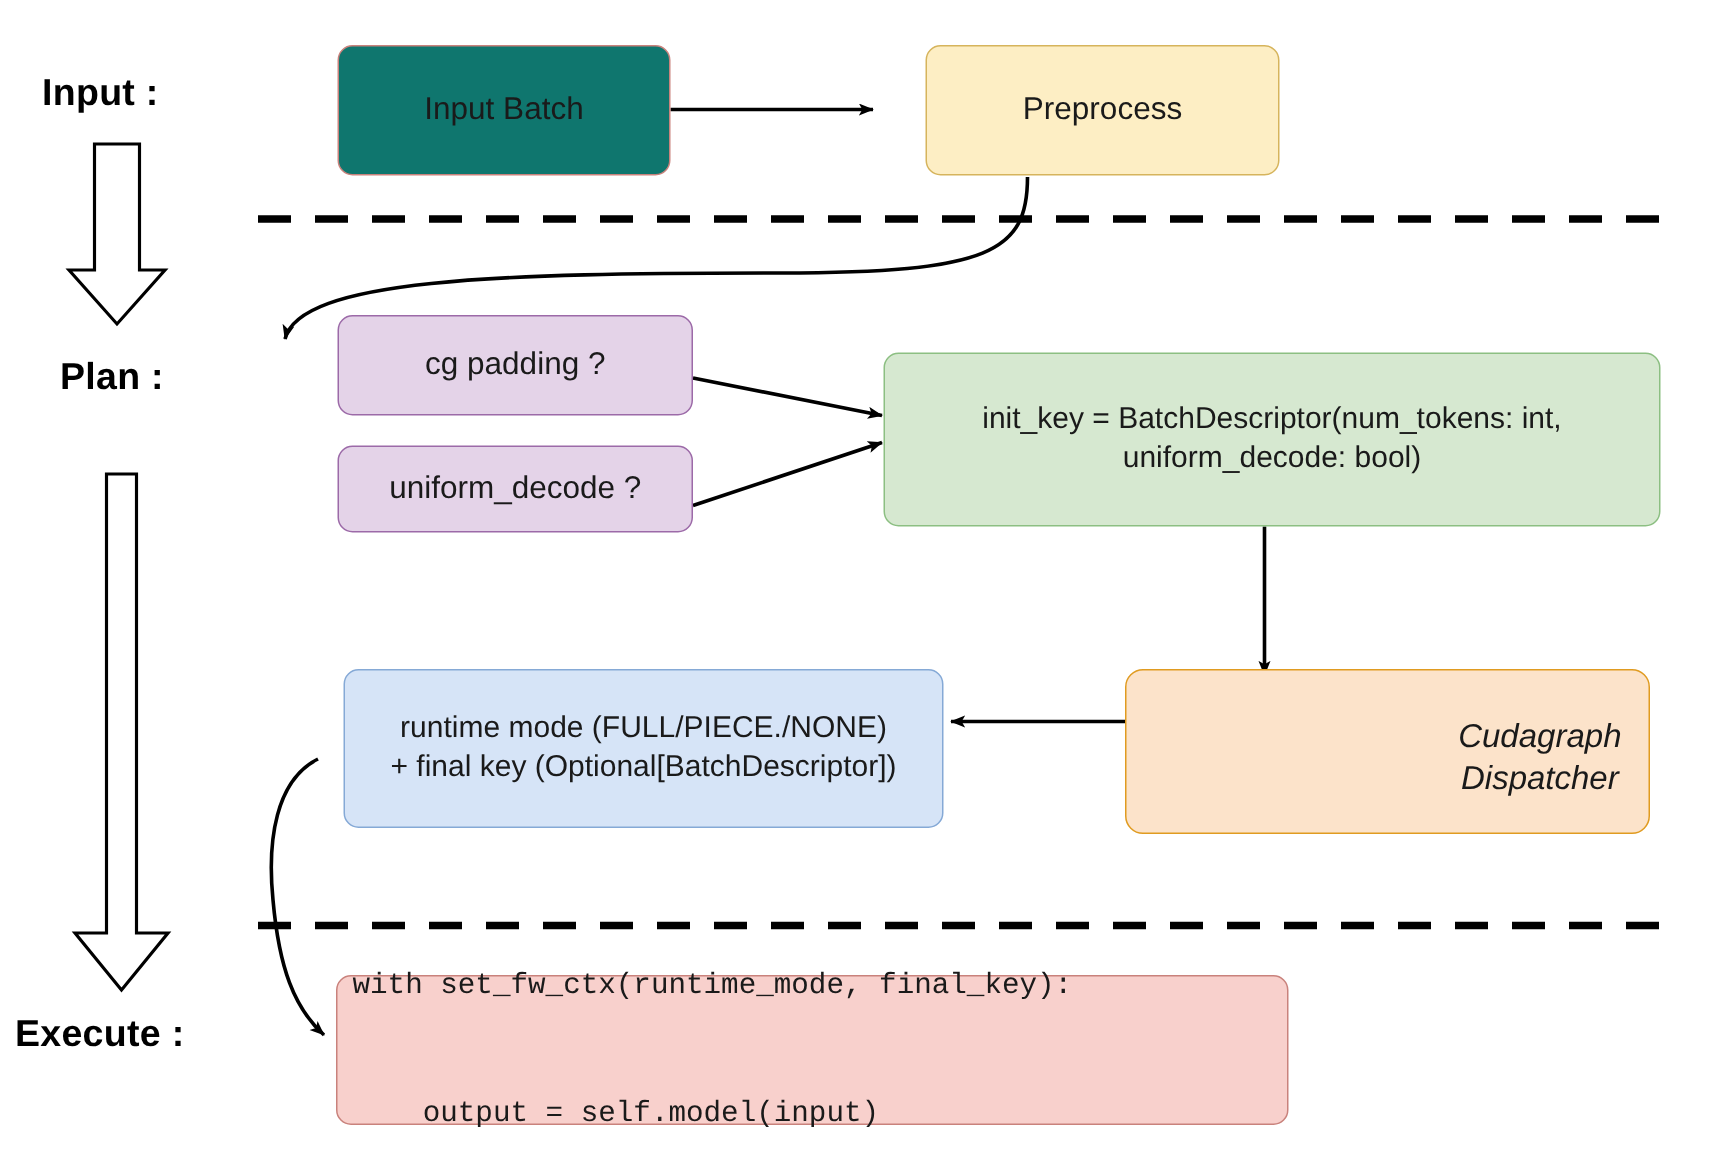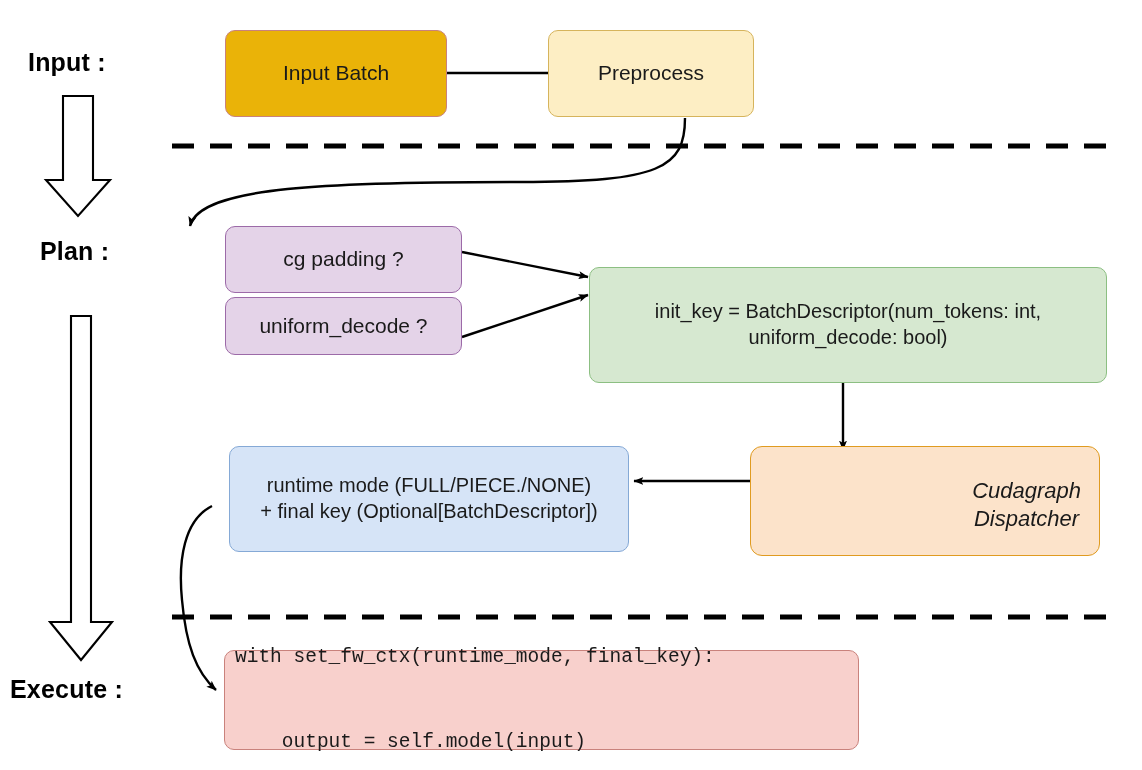--- a/index.html
+++ b/index.html
@@ -9,21 +9,21 @@
   svg.layer{position:absolute;left:0;top:0;width:1142px;height:770px;pointer-events:none;}
 
   .stage-label{position:absolute;font-weight:bold;font-size:25px;color:#000;
                letter-spacing:.2px;white-space:nowrap;}
 
   .node{position:absolute;box-sizing:border-box;border-radius:10px;
         display:flex;align-items:center;justify-content:center;text-align:center;
         font-size:21px;line-height:1.28;color:#1a1a1a;padding:4px 8px;}
   .node.small{font-size:20px;}
 
-  .n-input{background:#eab308;border:1.6px solid #c9827c;}
+  .n-input{background:#0f766e;border:1.6px solid #c9827c;}
   .n-pre{background:#fdeec4;border:1.6px solid #d6b45c;}
   .n-purple{background:#e4d3e8;border:1.6px solid #9c6aa8;}
   .n-green{background:#d6e8d0;border:1.6px solid #8cbf82;}
   .n-blue{background:#d6e4f7;border:1.6px solid #85a9d6;}
   .n-outer-orange{background:#fce3ca;border:1.8px solid #e09b20;border-radius:12px;}
   .n-dispatch{background:#fbd5b5;border:1.8px solid #e09b20;}
   .n-code{background:#f8d0cc;border:1.6px solid #c9827c;
           font-family:"Liberation Mono",monospace;font-size:19.5px;
           justify-content:flex-start;align-items:center;padding-left:10px;
           white-space:pre;line-height:1.45;}
@@ -64,33 +64,33 @@
   </svg>
 
   <div class="stage-label" style="left:28px;top:48px;">Input :</div>
   <div class="stage-label" style="left:40px;top:237px;">Plan :</div>
   <div class="stage-label" style="left:10px;top:675px;">Execute :</div>
 
   <div class="node n-input" style="left:225px;top:30px;width:222px;height:87px;">
     <span>Input Batch</span>
   </div>
 
-  <div class="node n-pre" style="left:548px;top:30px;width:206px;height:87px;">
+  <div class="node n-pre" style="left:617px;top:30px;width:236px;height:87px;">
     <span>Preprocess</span>
   </div>
 
-  <div class="node n-purple" style="left:225px;top:226px;width:237px;height:67px;">
+  <div class="node n-purple" style="left:225px;top:210px;width:237px;height:67px;">
     <span>cg padding ?</span>
   </div>
 
   <div class="node n-purple" style="left:225px;top:297px;width:237px;height:58px;">
     <span>uniform_decode ?</span>
   </div>
 
-  <div class="node n-green small" style="left:589px;top:235px;width:518px;height:116px;flex-direction:column;margin-top:32px;">
+  <div class="node n-green small" style="left:589px;top:235px;width:518px;height:116px;flex-direction:column;">
     <span>init_key = BatchDescriptor(num_tokens: int,</span>
     <span>uniform_decode: bool)</span>
   </div>
 
   <div class="node n-outer-orange" style="left:750px;top:446px;width:350px;height:110px;
        justify-content:flex-end;align-items:center;padding-right:18px;flex-direction:column;font-style:italic;">
     <div style="position:absolute;right:18px;top:30px;text-align:center;line-height:1.25;font-size:22px;">
       <span style="display:block">Cudagraph</span>
       <span style="display:block">Dispatcher</span>
     </div>

